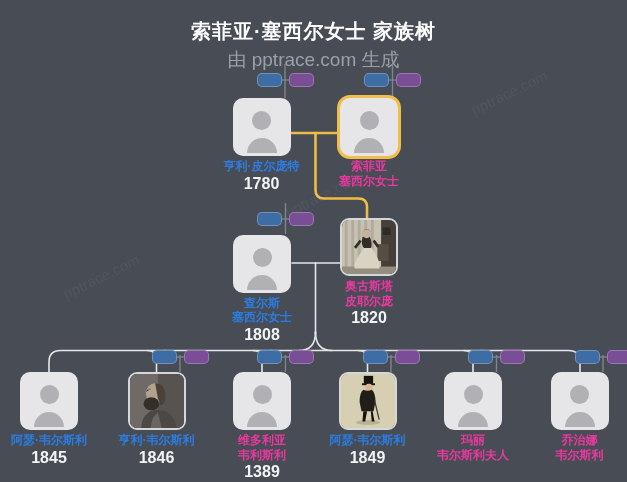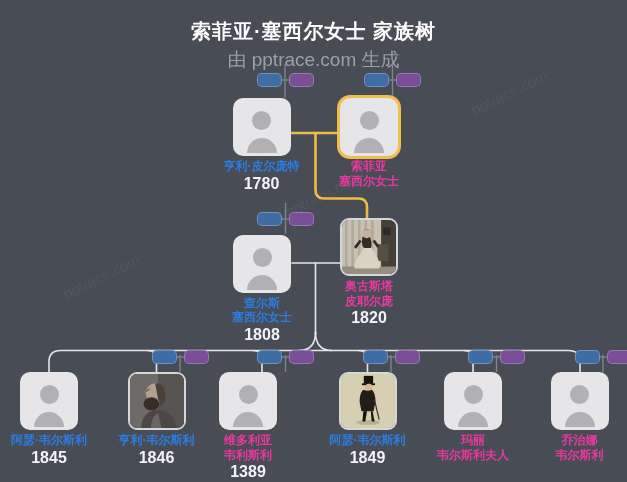--- a/index.html
+++ b/index.html
@@ -30,21 +30,21 @@
            border-radius:15px 15px 0 0;background:var(--silhouette);}
   .pname{margin-top:3px;font-size:12px;font-weight:bold;line-height:14.5px;}
   .pname.male{color:var(--male);} .pname.female{color:var(--female);}
   .pname span{display:block;}
   .pname span:empty{display:none;}
   .pyear{font-size:16px;line-height:17px;margin-top:1px;color:var(--year);font-weight:600;}
   .pyear:empty{display:none;}
   
   .pos-henry{left:206.5px;top:98px;} .pos-sophia{left:314px;top:98px;}
   .pos-charles{left:207px;top:234.5px;} .pos-augusta{left:314px;top:218px;}
-  .pos-c1{left:-6px;top:372px;} .pos-c2{left:101.5px;top:372px;} .pos-c3{left:193px;top:372px;}
+  .pos-c1{left:-6px;top:372px;} .pos-c2{left:101.5px;top:372px;} .pos-c3{left:207px;top:372px;}
   .pos-c4{left:312.5px;top:372px;} .pos-c5{left:418px;top:372px;} .pos-c6{left:524.5px;top:372px;}
 </style>
 </head>
 <body>
 
 <div id="stage">
 
   <div class="title">索菲亚·塞西尔女士 家族树</div>
   <div class="subtitle">由 pptrace.com 生成</div>
   <div class="watermark wm1">pptrace.com</div>

